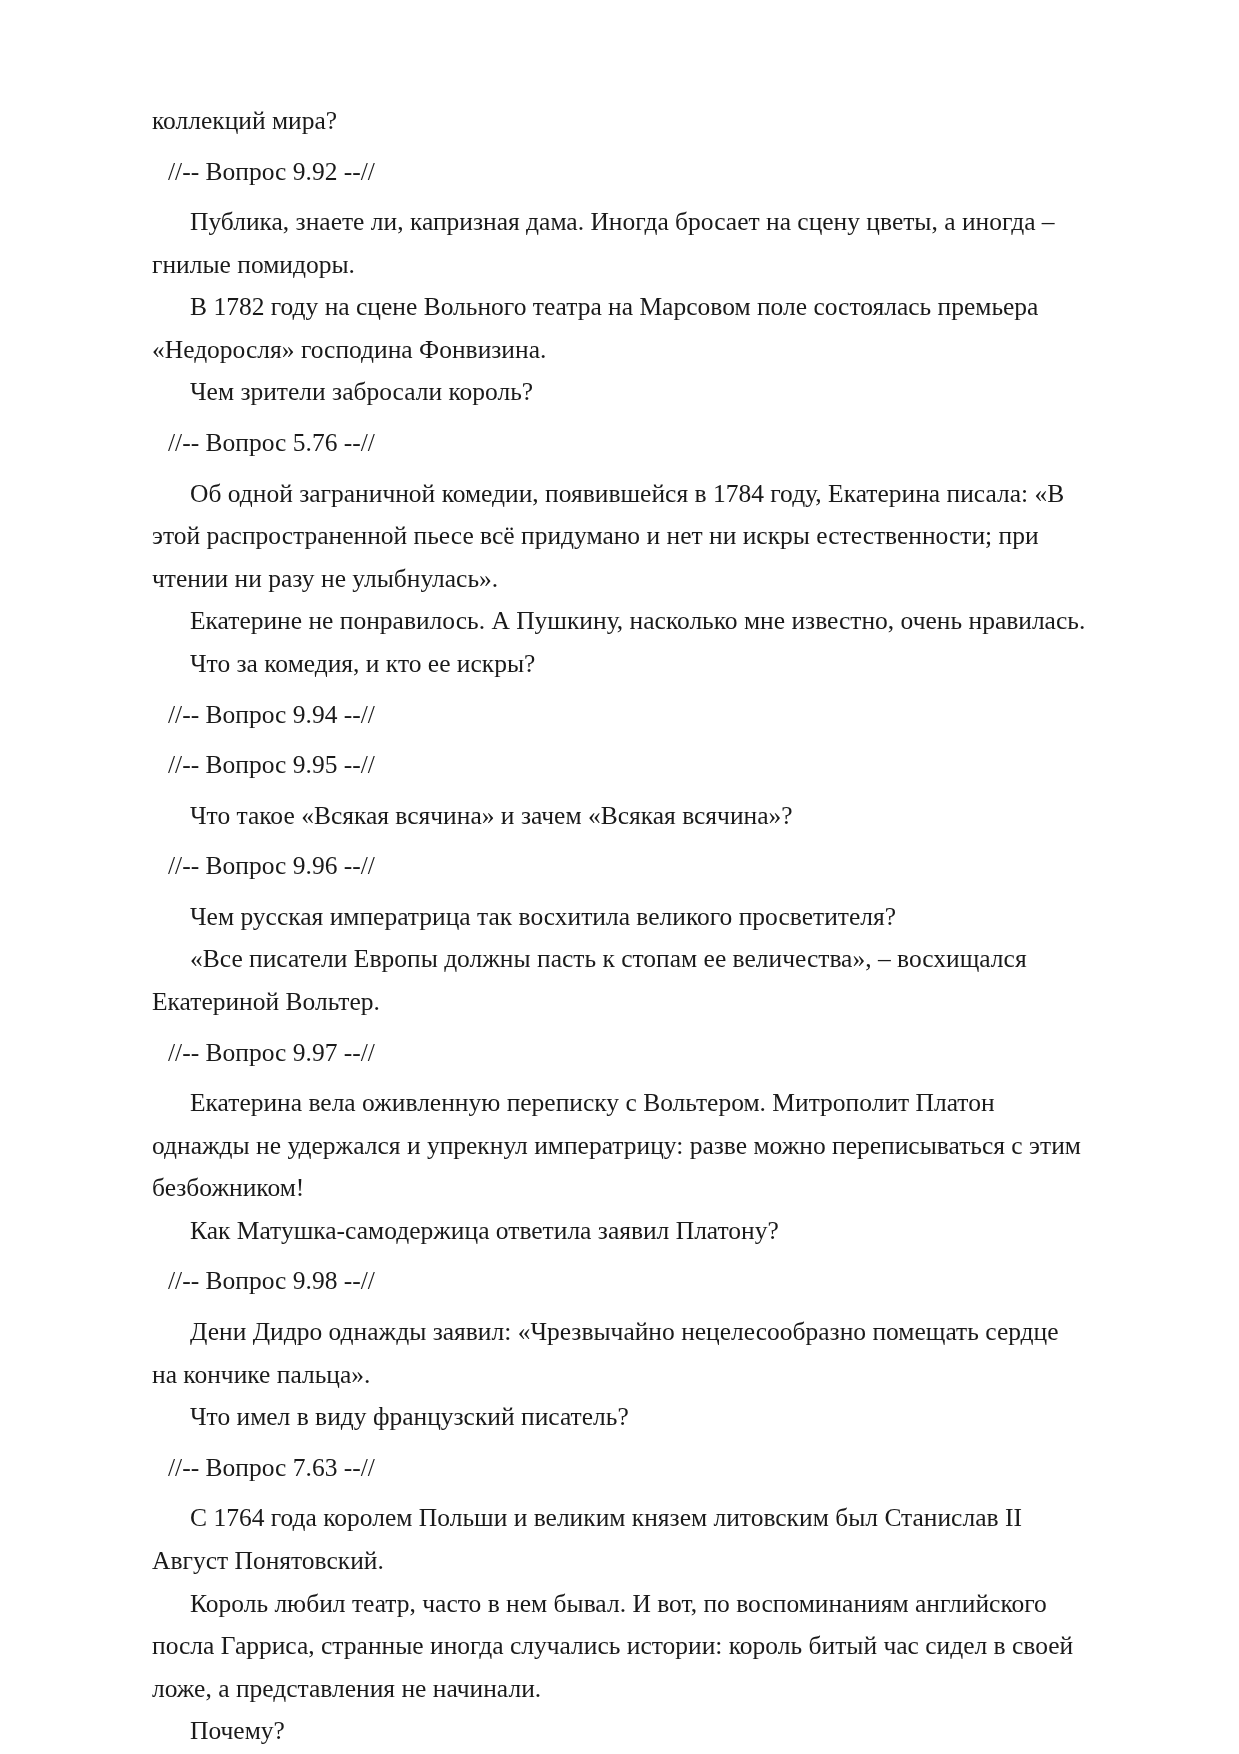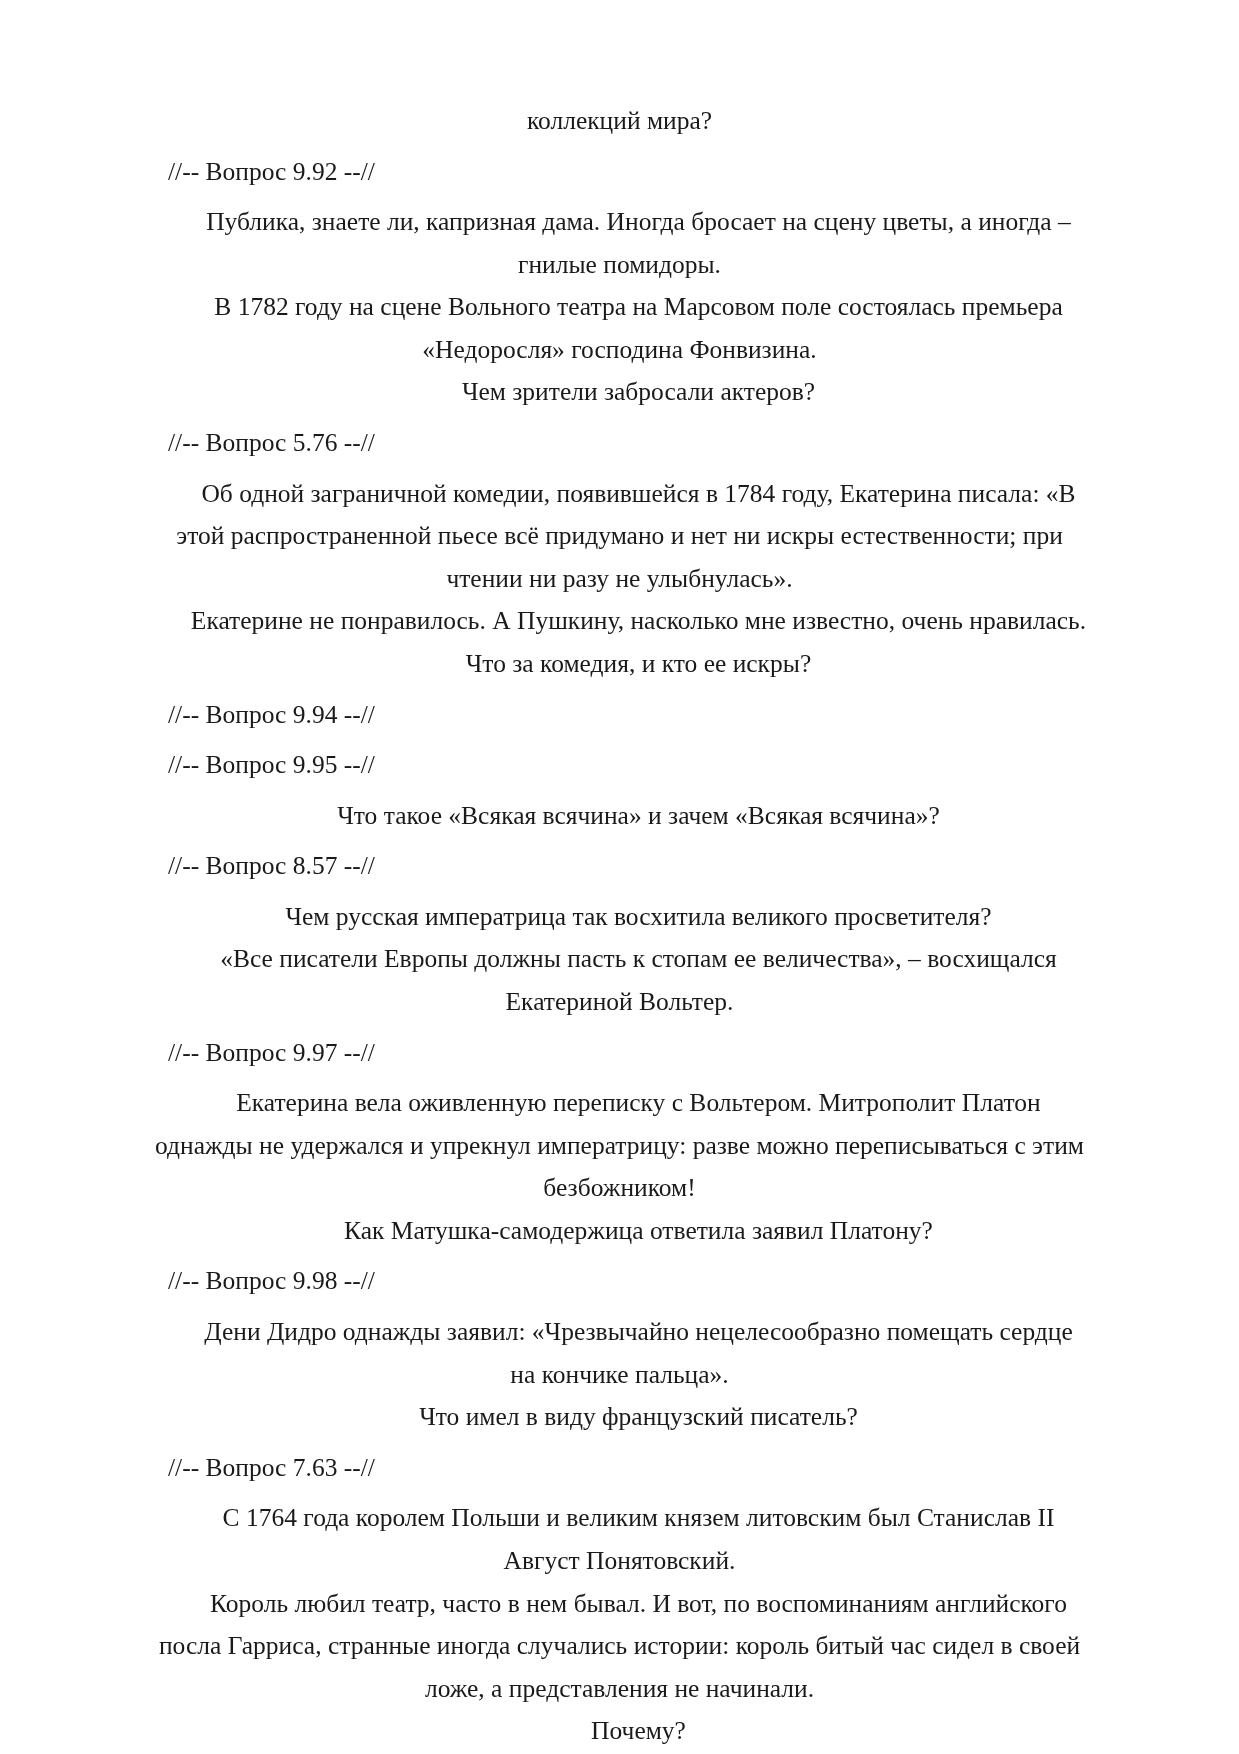--- a/index.html
+++ b/index.html
@@ -22,46 +22,45 @@
   }
   .doc-body {
     font-size: 25.5px;
     line-height: 1.67;
     text-align: left;
   }
   .para {
     margin: 0;
     text-indent: 38px;
     white-space: pre-wrap;
-    text-align: center;
   }
   .marker {
     margin: 8px;
     text-indent: 8px;
     white-space: pre-wrap;
   }
 </style>
 </head>
 <body>
 
 <div class="page">
   <div class="doc-body">
       <p class="para" style="text-indent: 0px;">коллекций мира?</p>
       <p class="marker">//-- Вопрос 9.92 --//</p>
       <p class="para">Публика, знаете ли, капризная дама. Иногда бросает на сцену цветы, а иногда – гнилые помидоры.</p>
       <p class="para">В 1782 году на сцене Вольного театра на Марсовом поле состоялась премьера «Недоросля» господина Фонвизина.</p>
-      <p class="para">Чем зрители забросали актеров?</p>
+      <p class="para">Чем зрители забросали король?</p>
       <p class="marker">//-- Вопрос 5.76 --//</p>
       <p class="para">Об одной заграничной комедии, появившейся в 1784 году, Екатерина писала: «В этой распространенной пьесе всё придумано и нет ни искры естественности; при чтении ни разу не улыбнулась».</p>
       <p class="para">Екатерине не понравилось. А Пушкину, насколько мне известно, очень нравилась.</p>
       <p class="para">Что за комедия, и кто ее искры?</p>
       <p class="marker">//-- Вопрос 9.94 --//</p>
       <p class="marker">//-- Вопрос 9.95 --//</p>
       <p class="para">Что такое «Всякая всячина» и зачем «Всякая всячина»?</p>
-      <p class="marker">//-- Вопрос 8.57 --//</p>
+      <p class="marker">//-- Вопрос 9.96 --//</p>
       <p class="para">Чем русская императрица так восхитила великого просветителя?</p>
       <p class="para">«Все писатели Европы должны пасть к стопам ее величества», – восхищался Екатериной Вольтер.</p>
       <p class="marker">//-- Вопрос 9.97 --//</p>
       <p class="para">Екатерина вела оживленную переписку с Вольтером. Митрополит Платон однажды не удержался и упрекнул императрицу: разве можно переписываться с этим безбожником!</p>
       <p class="para">Как Матушка-самодержица ответила заявил Платону?</p>
       <p class="marker">//-- Вопрос 9.98 --//</p>
       <p class="para">Дени Дидро однажды заявил: «Чрезвычайно нецелесообразно помещать сердце на кончике пальца».</p>
       <p class="para">Что имел в виду французский писатель?</p>
       <p class="marker">//-- Вопрос 7.63 --//</p>
       <p class="para">С 1764 года королем Польши и великим князем литовским был Станислав II Август Понятовский.</p>

